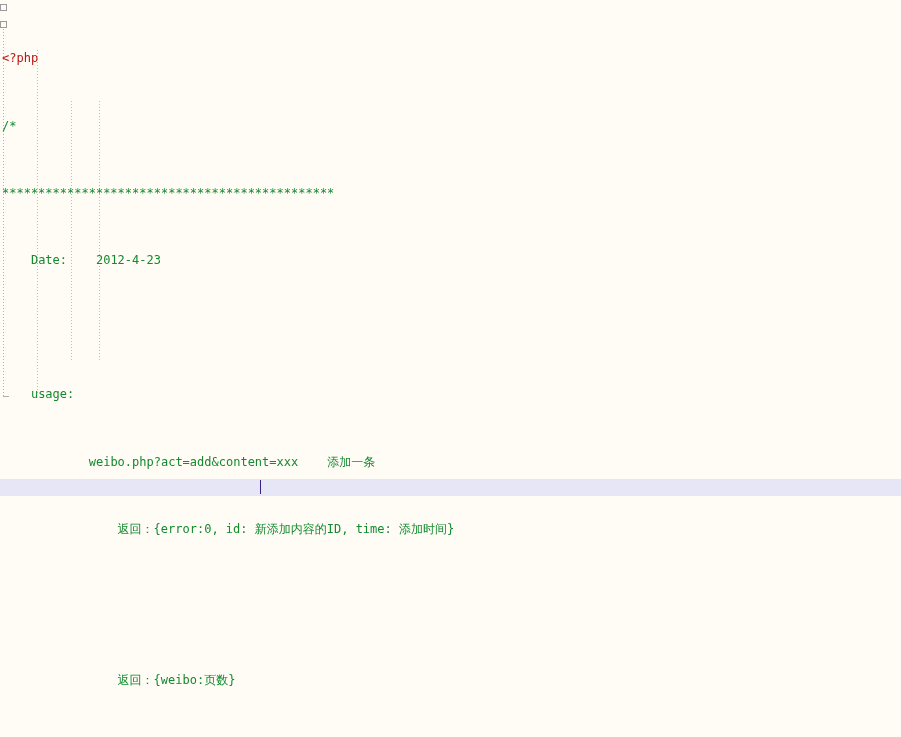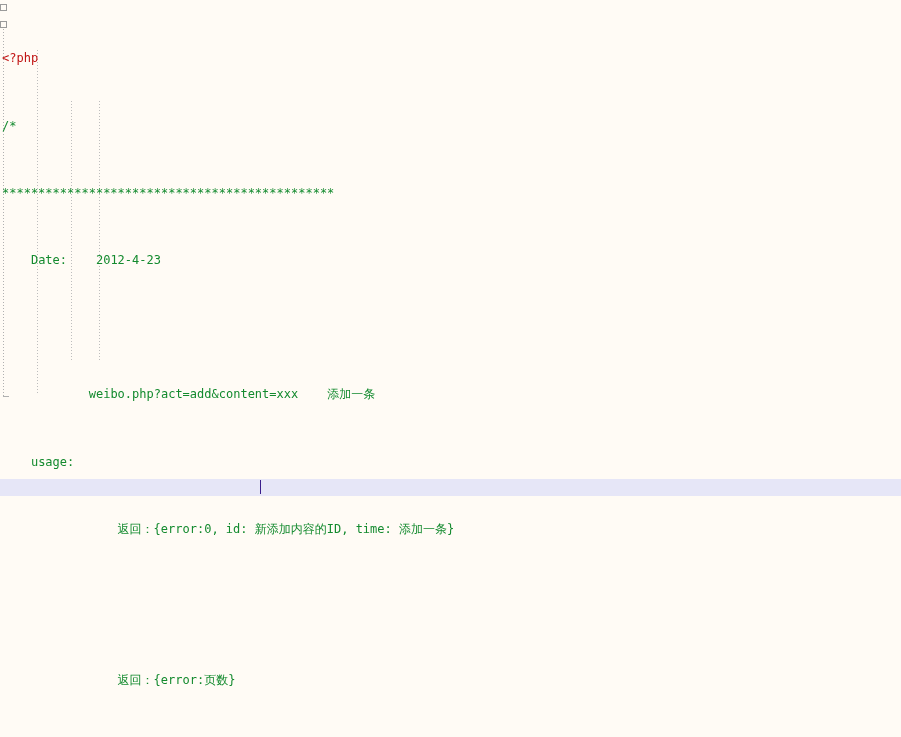--- a/index.html
+++ b/index.html
@@ -104,30 +104,30 @@
     <span class="ln"><span class="tag">&lt;?php</span></span>
 
     <span class="ln"><span class="cm">/*</span></span>
 
     <span class="ln"><span class="cm">**********************************************</span></span>
 
     <span class="ln"><span class="cm">    </span><span class="cm">Date:</span><span class="cm">    </span><span class="cm">2012-4-23</span></span>
 
     <span class="ln"> </span>
 
+    <span class="ln"><span class="cm">    </span><span class="cm">usage:</span></span>
+
     <span class="ln"><span class="cm">            </span><span class="cm">weibo.php?act=add&amp;content=xxx</span><span class="cm">    </span><span class="cm">添加一条</span></span>
 
-    <span class="ln"><span class="cm">    </span><span class="cm">usage:</span></span>
-
-    <span class="ln"><span class="cm">                </span><span class="cm">返回：</span><span class="cm">{error:0, id: 新添加内容的ID, time: 添加一条}</span></span>
+    <span class="ln"><span class="cm">                </span><span class="cm">返回：</span><span class="cm">{error:0, id: 新添加内容的ID, time: 添加时间}</span></span>
 
     <span class="ln"> </span>
 
 
-    <span class="ln"><span class="cm">                </span><span class="cm">返回：</span><span class="cm">{error:页数}</span></span>
+    <span class="ln"><span class="cm">                </span><span class="cm">返回：</span><span class="cm">{weibo:页数}</span></span>
 
     
 
     
 
     
 
     
 
     

